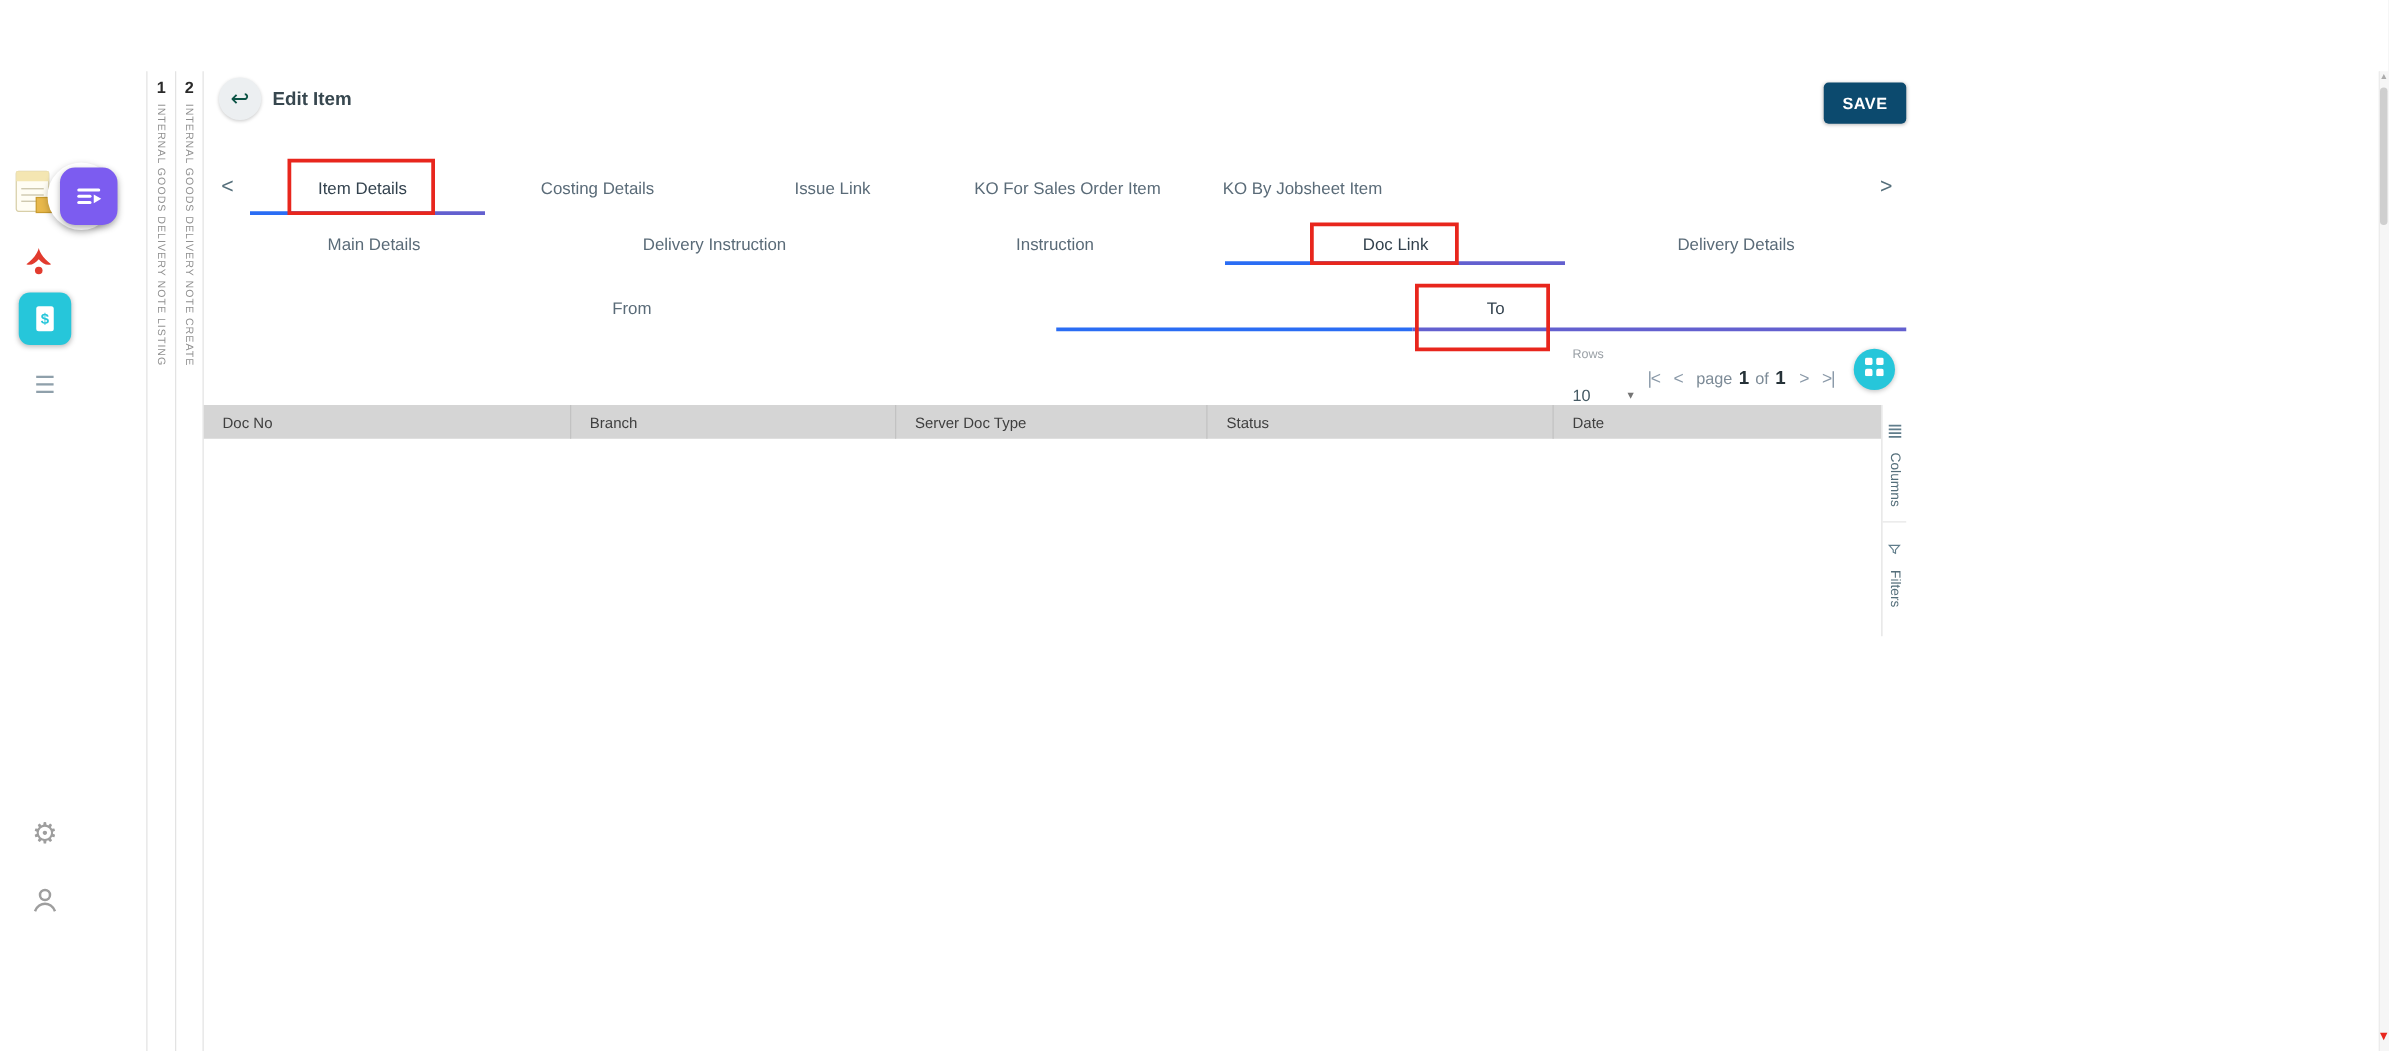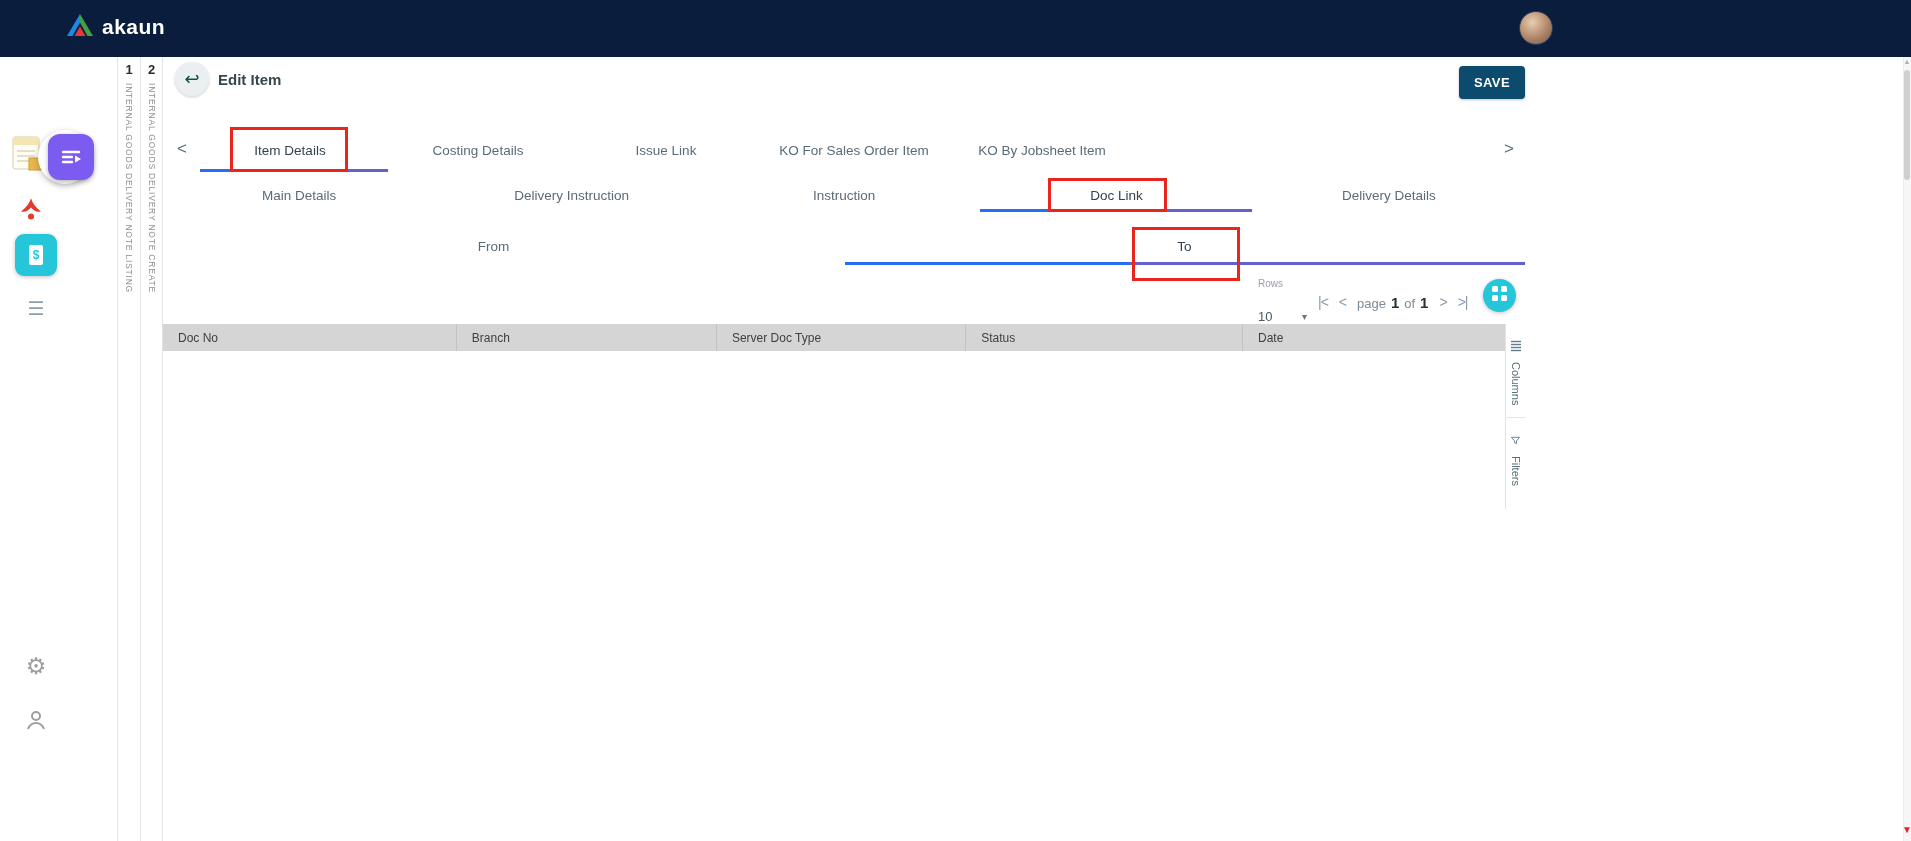--- a/index.html
+++ b/index.html
@@ -59,21 +59,21 @@
   .chev-l { left:170px; top:131px; }
   .chev-r { left:1497px; top:131px; }
   .tabs1 { left:196px; top:128px; width:1300px; height:44px; display:flex; overflow:hidden; }
   .tab1 { flex:0 0 188px; display:flex; align-items:center; justify-content:center;
     font-size:13.5px; color:#5a6b78; cursor:pointer; white-space:nowrap; }
   .tab1.active { color:#33424e; }
   .tabs2 { left:163px; top:179px; width:1362px; height:33px; display:flex; }
   .tab2 { flex:1; display:flex; align-items:center; justify-content:center;
     font-size:13.5px; color:#5a6b78; cursor:pointer; }
   .tab2.active { color:#33424e; }
-  .tabs3 { left:158px; top:228px; width:1362px; height:37px; display:flex;gap:20px; }
+  .tabs3 { left:170px; top:228px; width:1362px; height:37px; display:flex;gap:20px; }
   .tab3 { flex:1; display:flex; align-items:center; justify-content:center;
     font-size:13.5px; color:#5a6b78; cursor:pointer; }
   .tab3.active { color:#33424e; }
   .ink { height:3px; }
   .ink-blue { background:#2a6df4; }
   .ink-purple { background:#6360cf; }
   .ink1b { left:200px; top:169px; width:110px; }
   .ink1p { left:310px; top:169px; width:78px; }
   .ink2b { left:980px; top:209px; width:183px; }
   .ink2p { left:1163px; top:209px; width:89px; }
@@ -121,33 +121,20 @@
     border-left:1px solid #ececec; }
   .scroll-up { left:1902px; top:58px; width:10px; text-align:center; font-size:7px; color:#ababab; cursor:pointer; }
   .scroll-thumb { left:1904px; top:70px; width:6px; height:110px; background:#cfcfcf; border-radius:3px; cursor:pointer; }
   .scroll-down { left:1901px; top:824px; width:12px; text-align:center; font-size:10px; color:#e8261d; cursor:pointer; }
 </style>
 </head>
 <body>
 
 <div class="page">
 
-  <div class="abs topbar">
-    <div class="abs brand">
-      <span>
-        <svg width="28" height="24" viewBox="0 0 28 24">
-          <polygon points="14,1 27,23 21.5,23 14,9.5" fill="#43a047"></polygon>
-          <polygon points="14,1 1,23 6.5,23 14,9.5" fill="#1e88e5"></polygon>
-          <polygon points="8.5,23 19.5,23 14,13.5" fill="#e53935"></polygon>
-        </svg>
-      </span>
-      <span class="brand-text">akaun</span>
-    </div>
-    <div class="abs avatar"></div>
-  </div>
 
   <div class="abs sidebar">
     <div class="abs sb-icon note-icon">
       <svg width="40" height="44" viewBox="0 0 40 44">
         <rect x="5" y="5" width="26" height="32" rx="2" fill="#fffdf4" stroke="#d8cfa8"></rect>
         <rect x="5" y="5" width="26" height="8" fill="#f4e6b2"></rect>
         <line x1="9" y1="19" x2="27" y2="19" stroke="#c9c2a6"></line>
         <line x1="9" y1="24" x2="27" y2="24" stroke="#c9c2a6"></line>
         <line x1="9" y1="29" x2="23" y2="29" stroke="#c9c2a6"></line>
         <rect x="21" y="26" width="15" height="12" fill="#e8b84b" stroke="#c99b2e"></rect>

